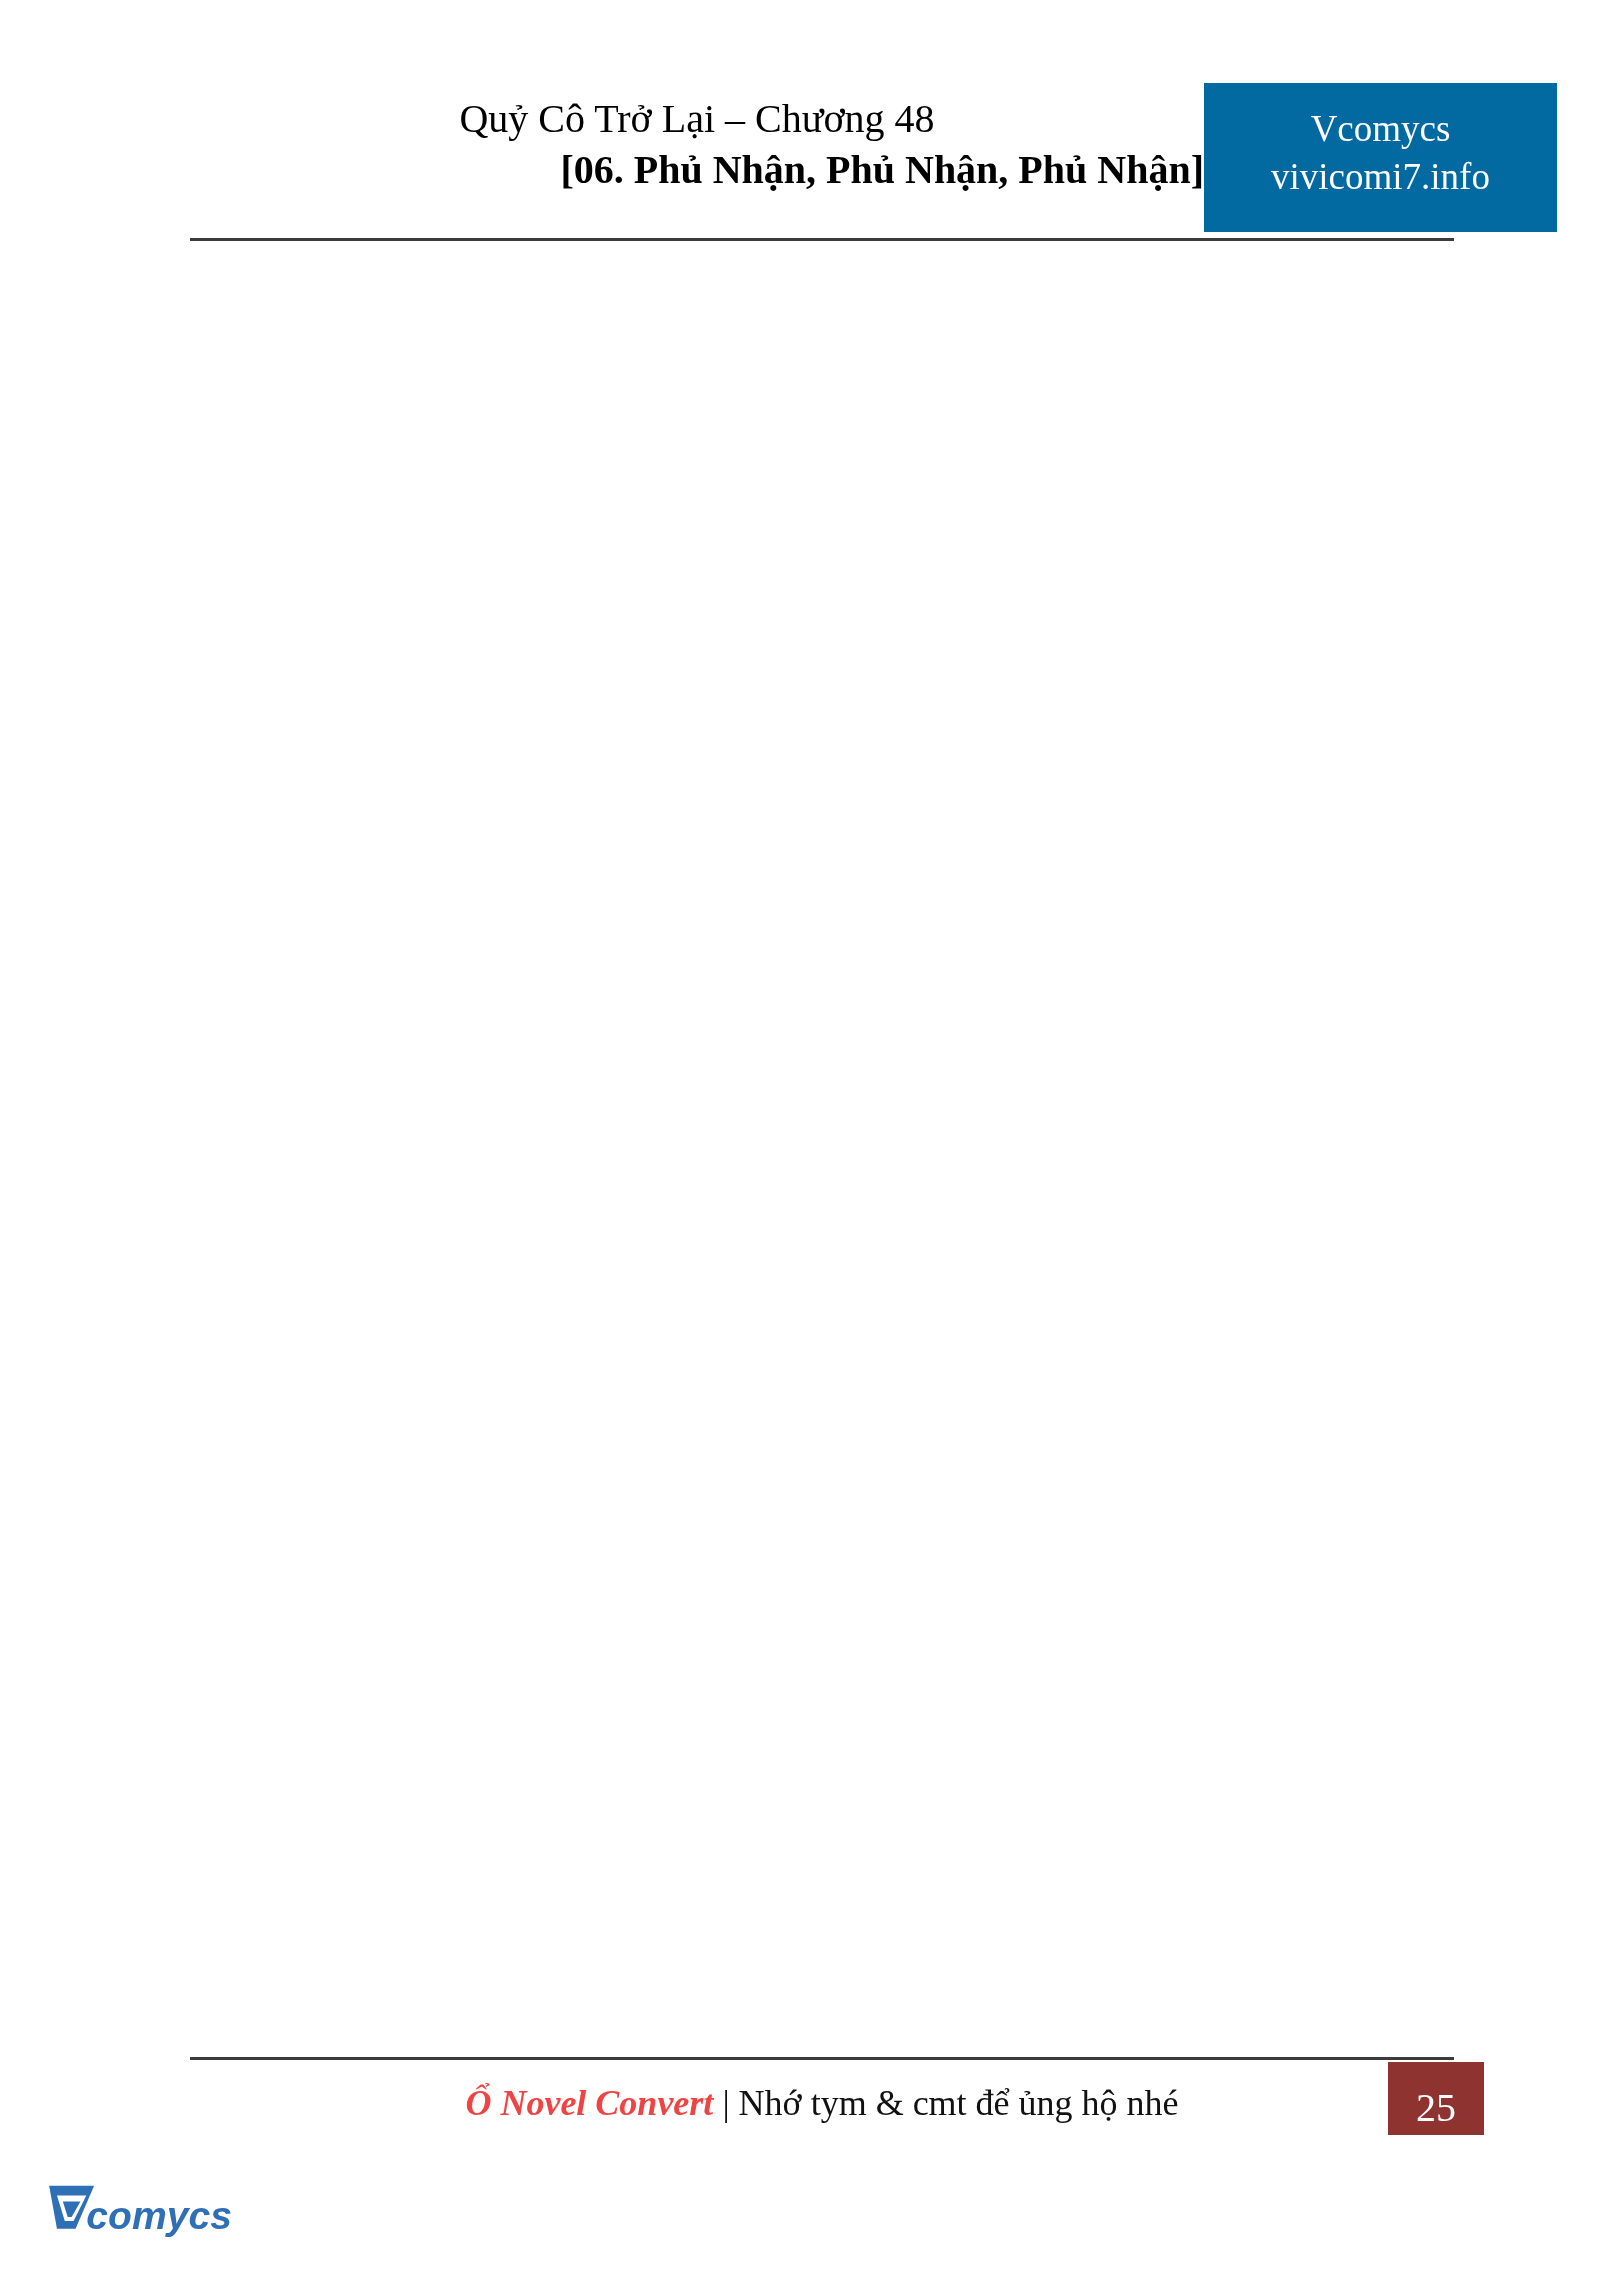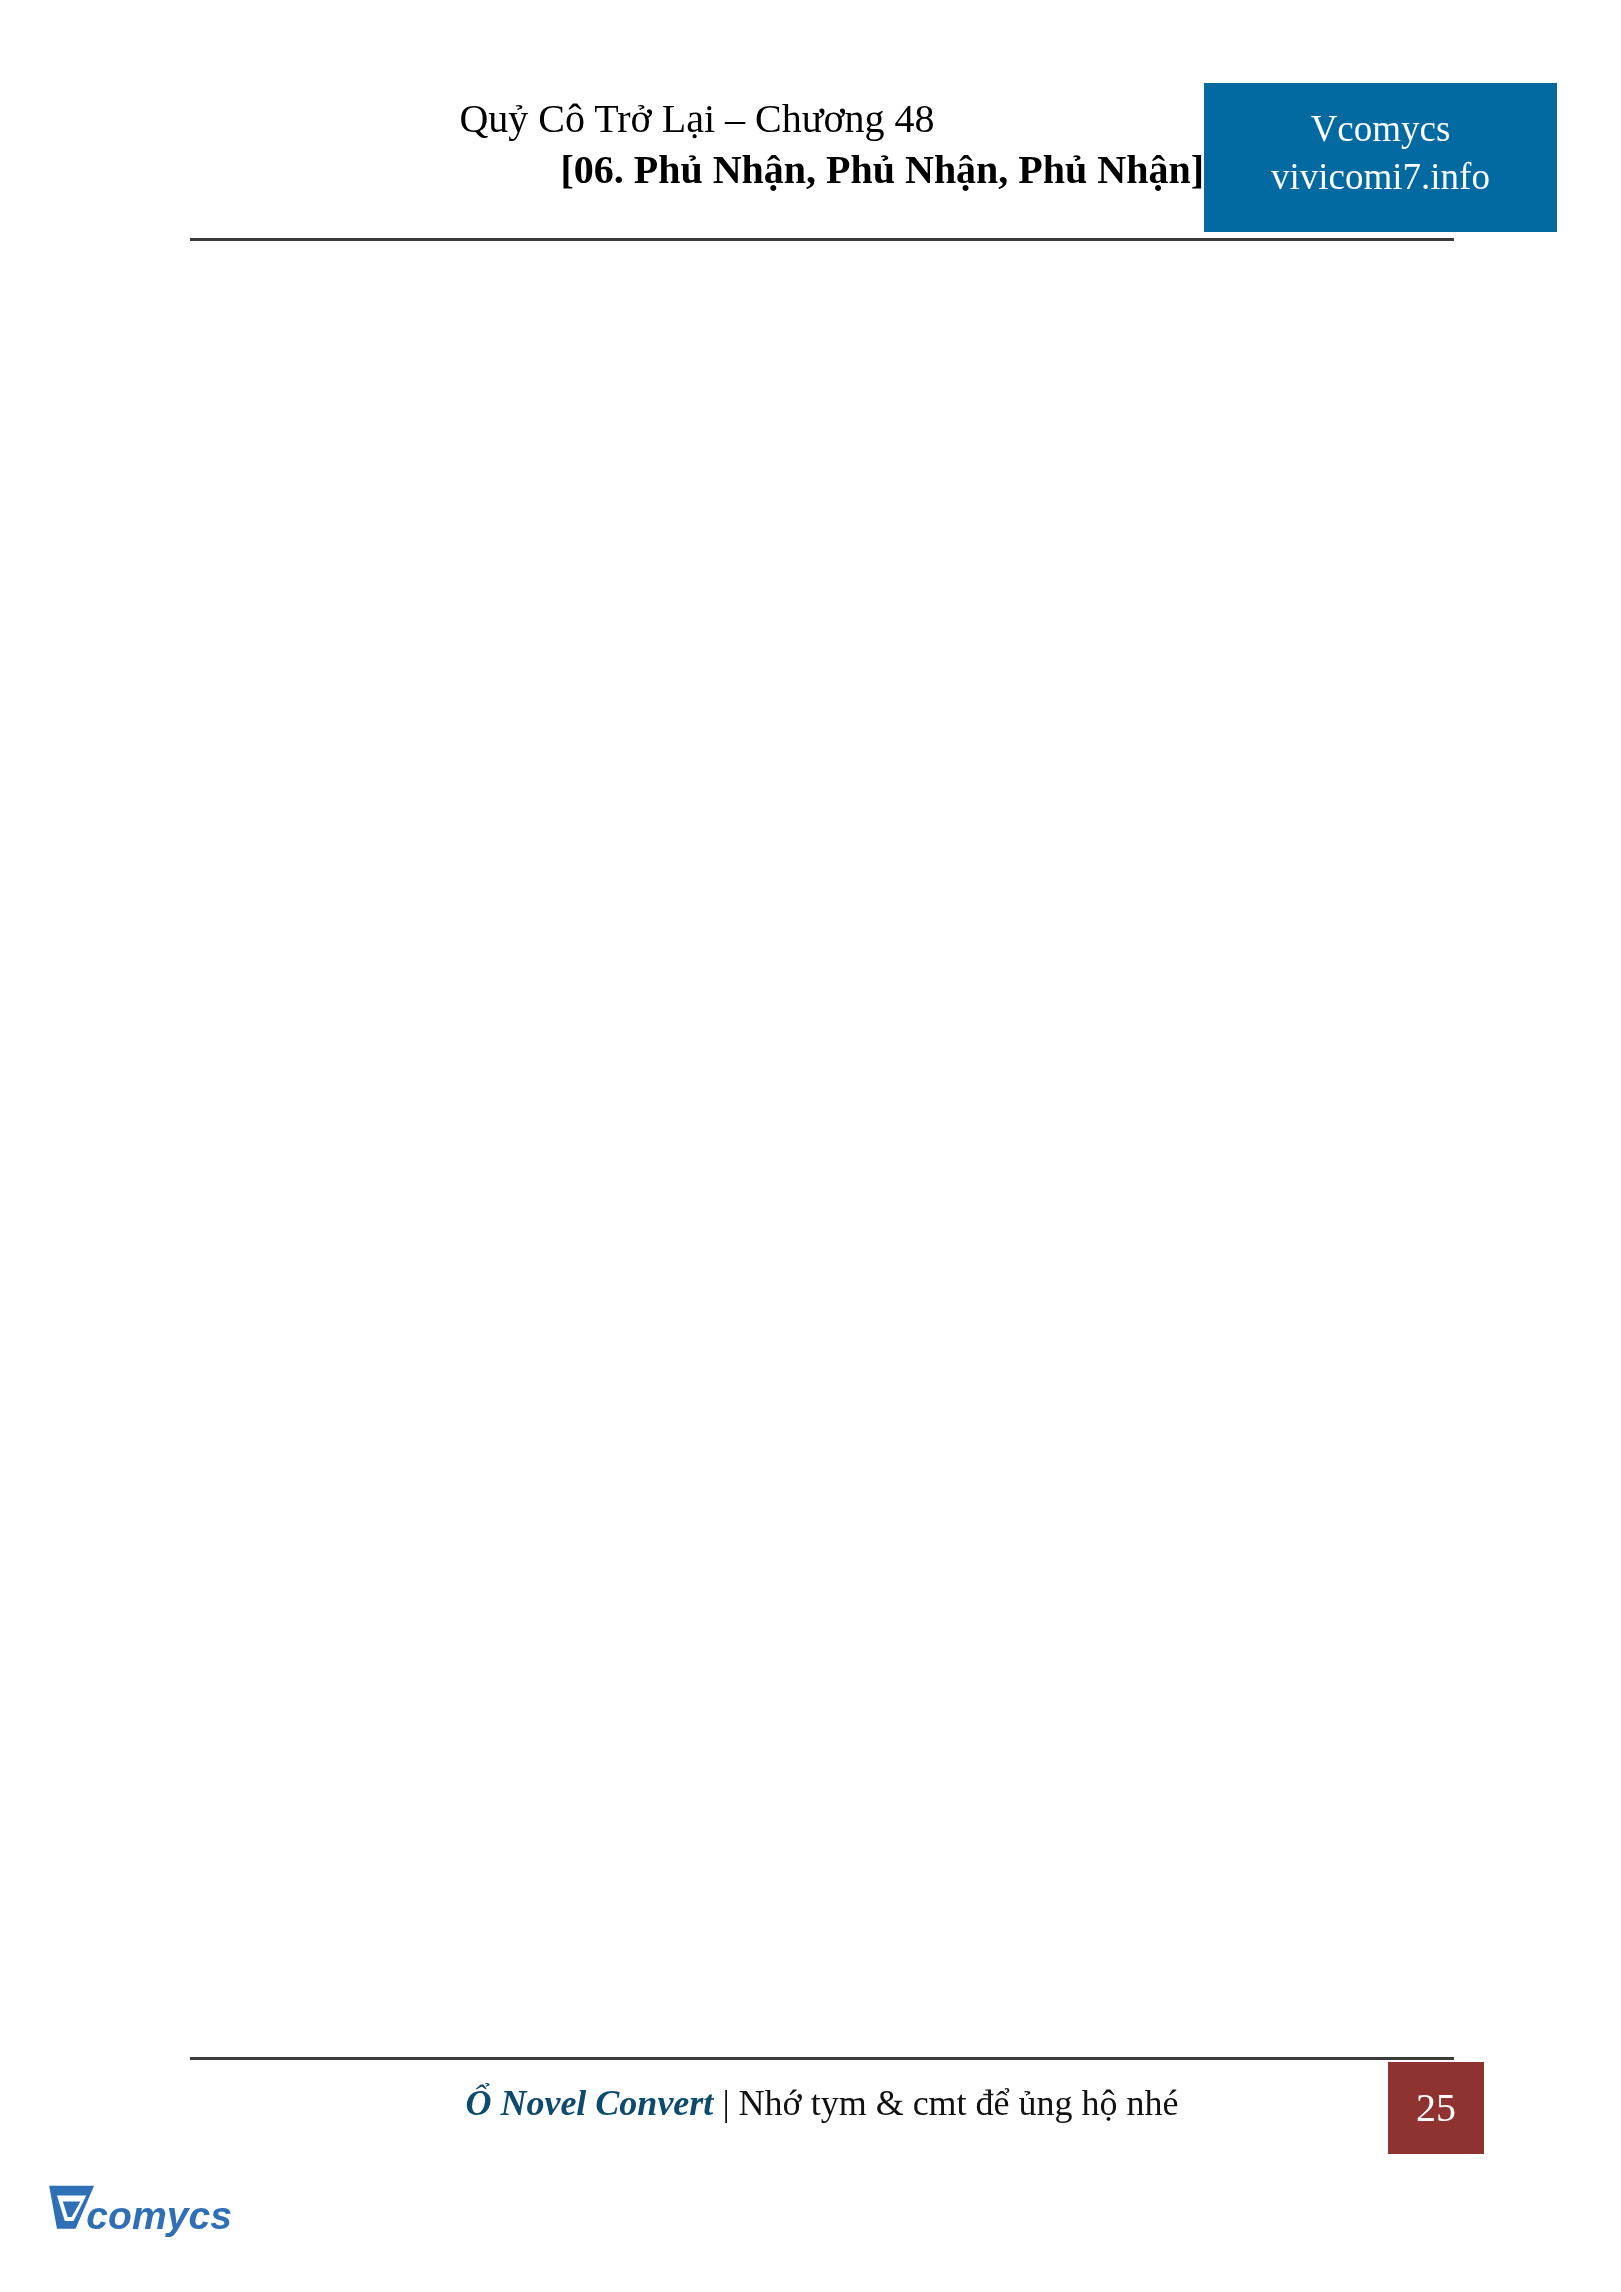--- a/index.html
+++ b/index.html
@@ -118,31 +118,31 @@
     position: absolute;
     left: 88px;
     top: 11.8px;
     width: 1088px;
     text-align: center;
     font-size: 36px;
     white-space: nowrap;
     color: #111111;
   }
   .footer-brand {
-    color: #0c4a6e;
+    color: #ef4444;
     font-weight: bold;
     font-style: italic;
   }
   .footer-sep { color: #111111; }
   .page-number-box {
     position: absolute;
     left: 1198px;
     top: -7.8px;
     width: 96px;
-    height: 92px;
+    height: 73px;
     background: #8e3330;
     color: #ffffff;
     font-size: 40px;
     text-align: center;
     line-height: 92px;
   }
 
   
   .watermark {
     position: absolute;

